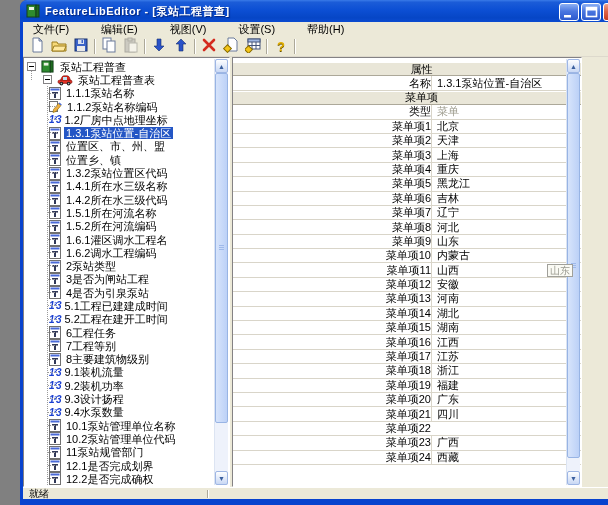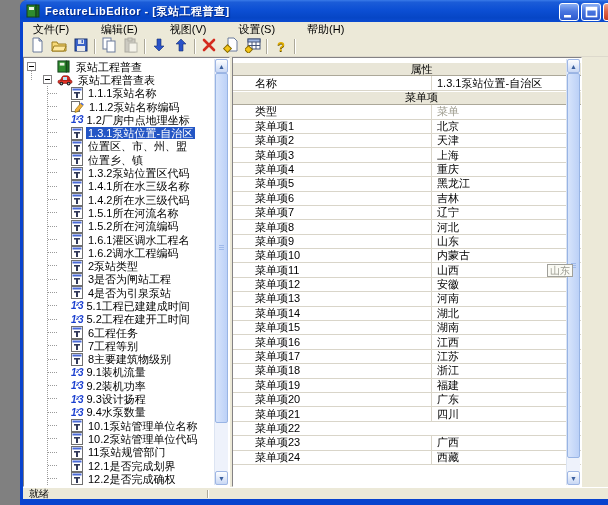--- a/index.html
+++ b/index.html
@@ -35,41 +35,41 @@
     border:1px solid #848284;border-right-color:#fff;border-bottom-color:#fff;overflow:hidden;}
   
   .tree-rows{position:absolute;left:0;top:2px;width:192px;}
   .tree-row{position:relative;height:13.3px;display:flex;align-items:center;white-space:nowrap;font-size:11px;}
   .tree-row .lab{padding:0 2px;line-height:12px;}
   .tree-row .lab.sel{background:var(--sel,#2456C5);color:#fff;}
   .toggle{width:9px;height:9px;border:1px solid #848284;background:#fff;position:absolute;top:2px;
     display:flex;align-items:center;justify-content:center;}
   .toggle i{display:block;width:5px;height:1px;background:#000;}
   .d0 .toggle{left:3px;} .d1 .toggle{left:19px;}
-  .d0{padding-left:32px;} .d1{padding-left:33px;} .d2{padding-left:47px;}
+  .d0{padding-left:16px;} .d1{padding-left:33px;} .d2{padding-left:25px;}
   .d2::before{content:'';position:absolute;left:24px;top:6px;width:9px;height:1px;
     background:repeating-linear-gradient(to right,#9a9a9a 0 1px,transparent 1px 2px);}
   .tree-ic{margin-right:3px;flex:0 0 auto;display:flex;align-items:center;}
   .numglyph{color:#1A3FD0;font-weight:bold;font-size:10px;font-style:italic;letter-spacing:-1px;margin-right:2px;}
   .guide{position:absolute;width:1px;background:repeating-linear-gradient(to bottom,#9a9a9a 0 1px,transparent 1px 2px);}
   
   .sb{position:absolute;top:1px;bottom:1px;right:1px;width:14px;background:#EEF2FB;border-left:1px solid #DCE4F2;}
   .sb-btn{position:absolute;left:0;width:13px;height:14px;border:1px solid #9EB6E4;border-radius:2px;
     background:linear-gradient(180deg,#FDFEFF,#C9D8F4);display:flex;align-items:center;justify-content:center;
     font-size:7px;color:#3A5F9E;line-height:1;}
   .sb-btn.up{top:0;} .sb-btn.down{bottom:0;}
   .sb-thumb{position:absolute;left:0;width:13px;border:1px solid #98B4E4;border-radius:2px;
     background:linear-gradient(90deg,#D7E4FB,#BCD1F7);}
   .sb-thumb::after{content:'';position:absolute;left:3px;right:3px;top:50%;height:5px;margin-top:-3px;
     background:repeating-linear-gradient(to bottom,#9EB9EA 0 1px,transparent 1px 2px);}
   
   .grid{position:absolute;left:0;top:4px;width:377px;}
   .g-row{display:flex;height:14.4px;align-items:center;border-bottom:1px solid #D9D5C9;font-size:11px;background:#fff;}
   .g-head{justify-content:center;background:#E9E6D8;border-top:1px solid #fff;border-bottom:1px solid #ACA899;}
-  .g-k{width:198px;padding-left:22px;overflow:hidden;white-space:nowrap;}
+  .g-k{width:198px;padding-left:22px;overflow:hidden;white-space:nowrap;text-align:right;}
   .g-v{flex:1;padding-left:5px;border-left:1px solid #D9D5C9;overflow:hidden;white-space:nowrap;align-self:stretch;display:flex;align-items:center;}
   .g-v.muted{color:#9C9A8C;}
   
   .tooltip{position:absolute;left:527px;top:264px;min-width:24px;height:13px;background:#FAFAF4;
     border:1px solid #A0A09A;color:#9a9a90;font-size:10px;line-height:11px;text-align:center;padding:0 2px;z-index:5;}
   
   .statusbar{position:absolute;left:0;top:465px;width:602px;height:12px;background:#ECE9D8;
     border-top:1px solid #fff;font-size:10px;display:flex;align-items:center;}
   .status-text{padding-left:6px;color:#000;}
   .status-div{position:absolute;left:184px;top:2px;bottom:1px;width:2px;border-left:1px solid #ACA899;border-right:1px solid #fff;}

